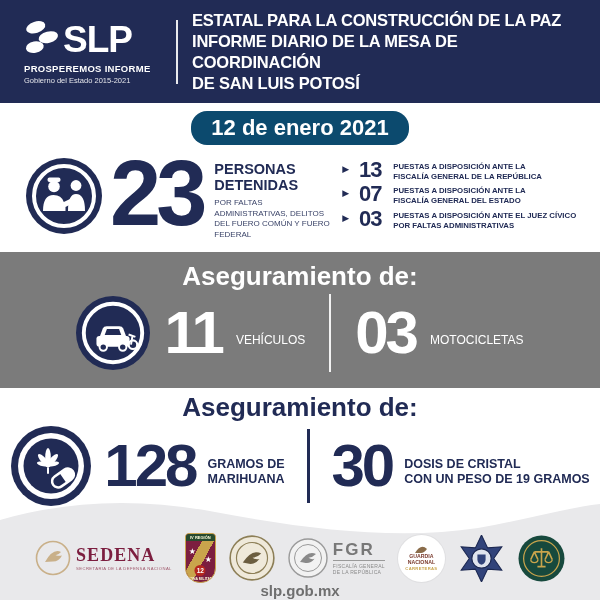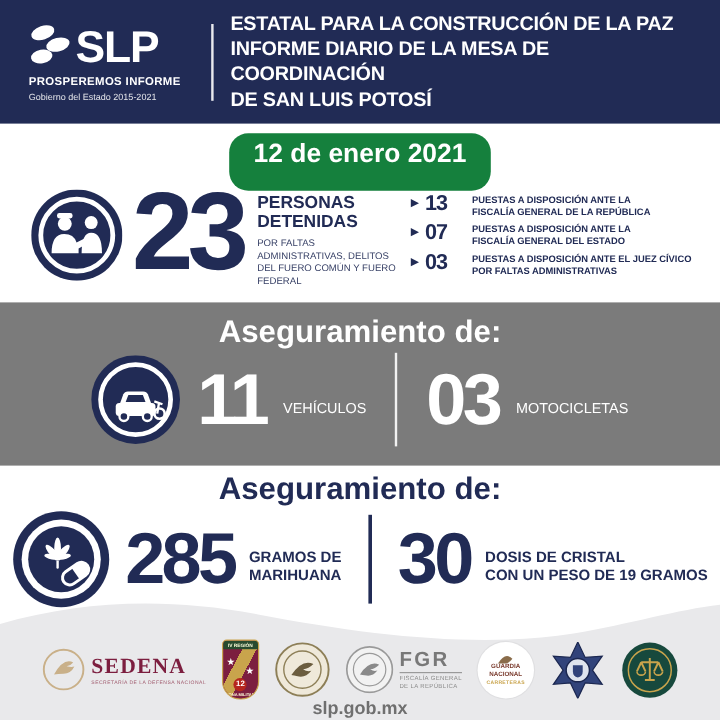--- a/index.html
+++ b/index.html
@@ -14,35 +14,35 @@
   .slp-brand{color:#fff;font-size:37px;font-weight:bold;letter-spacing:-1px;line-height:1;}
   .slp-tag{color:#fff;font-size:9.5px;font-weight:bold;letter-spacing:.3px;margin-top:3px;}
   .slp-years{color:rgba(255,255,255,.88);font-size:7.5px;margin-top:2px;}
   .hdr-div{width:2px;height:64px;background:rgba(255,255,255,.9);margin:0 14px;flex:0 0 auto;}
   .hdr-title{color:#fff;font-weight:bold;font-size:16.5px;line-height:21px;letter-spacing:-.2px;}
 
   
   .results-row{position:absolute;top:111px;left:0;width:600px;display:flex;
                justify-content:center;align-items:center;gap:12px;}
   .results-label{font-size:26px;font-weight:bold;color:#212b55;}
-  .date-pill{background:#15803d;color:#fff;font-size:22px;font-weight:bold;
-             padding:4px 20px 18px;border-radius:16px;}
+  .date-pill{background:#0c4a6e;color:#fff;font-size:22px;font-weight:bold;
+             padding:4px 20px 4px;border-radius:16px;}
 
   
   .detained{position:absolute;top:150px;left:26px;width:566px;display:flex;align-items:flex-start;}
   .det-icon{flex:0 0 auto;margin-top:8px;}
   .big-num{font-size:92px;font-weight:bold;letter-spacing:-5px;line-height:86px;margin-left:8px;}
   .det-text{margin-left:12px;margin-top:12px;width:120px;flex:0 0 auto;}
   .det-title{font-size:14.5px;font-weight:bold;line-height:1.1;}
   .det-sub{font-size:8px;line-height:1.35;margin-top:4px;color:#3a4368;font-weight:500;}
   .breakdown{margin-left:8px;margin-top:10px;}
   .bd-row{display:flex;align-items:flex-start;margin-bottom:3px;}
   .bd-arrow{font-size:9px;line-height:1;margin-top:5px;color:#212b55;}
-  .bd-num{font-size:18px;font-weight:bold;letter-spacing:-1px;line-height:19px;
-          width:32px;text-align:left;margin:0 7px 0 5px;}
+  .bd-num{font-size:22px;font-weight:bold;letter-spacing:-1px;line-height:19px;
+          width:32px;text-align:center;margin:0 7px 0 5px;}
   .bd-label{font-size:7.8px;font-weight:bold;line-height:1.25;margin-top:2px;white-space:nowrap;}
 
   
   .gray-band{position:absolute;top:252px;left:0;width:600px;height:136px;background:#7b7b7b;}
   .band-title{color:#fff;font-size:26px;font-weight:bold;text-align:center;padding-top:9px;}
   .band-row{display:flex;justify-content:center;align-items:center;margin-top:2px;gap:14px;}
   .wnum{font-size:60px;font-weight:bold;color:#fff;letter-spacing:-3px;line-height:1;}
   .wlabel{font-size:12px;font-weight:normal;color:#fff;margin-top:14px;}
   .wdiv{width:2px;height:78px;background:rgba(255,255,255,.9);margin:0 10px;}
 
@@ -201,21 +201,21 @@
           <ellipse cx="0" cy="-6" rx="2.8" ry="8.5" transform="rotate(-42)"></ellipse>
           <ellipse cx="0" cy="-4.5" rx="2.3" ry="6.8" transform="rotate(78)"></ellipse>
           <ellipse cx="0" cy="-4.5" rx="2.3" ry="6.8" transform="rotate(-78)"></ellipse>
           <rect x="-1" y="2" width="2" height="7" rx="1"></rect>
         </g>
         <g transform="translate(53,53) rotate(-35)">
           <rect x="-12" y="-6" width="24" height="12" rx="6" fill="#212b55" stroke="#ffffff" stroke-width="2.5"></rect>
           <path d="M0,-6 h6 a6,6 0 0 1 6,6 a6,6 0 0 1 -6,6 h-6 z" fill="#ffffff"></path>
         </g>
       </svg>
-      <span class="nnum">285</span>
+      <span class="nnum">128</span>
       <span class="nlabel">
         <div>GRAMOS DE</div>
         <div>MARIHUANA</div>
       </span>
       <span class="ndiv"></span>
       <span class="nnum">30</span>
       <span class="nlabel">
         <div>DOSIS DE CRISTAL</div>
         <div>CON UN PESO DE 19 GRAMOS</div>
       </span>

